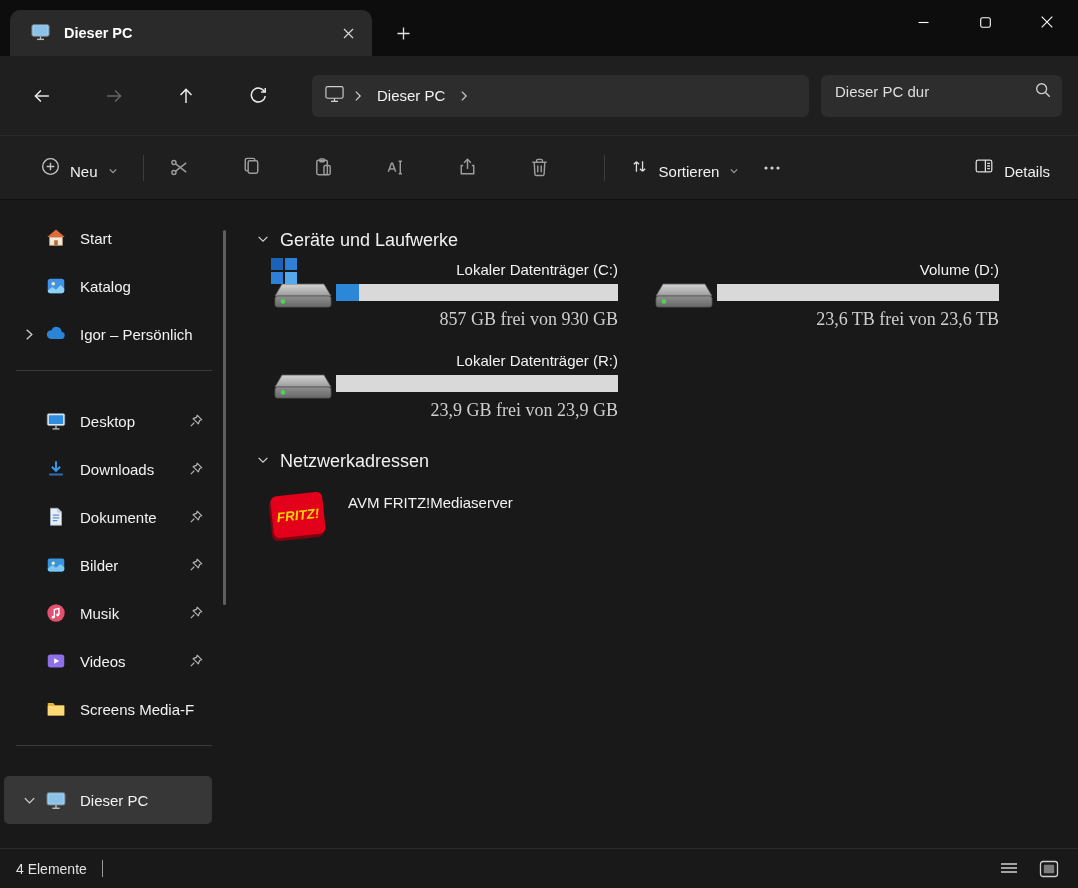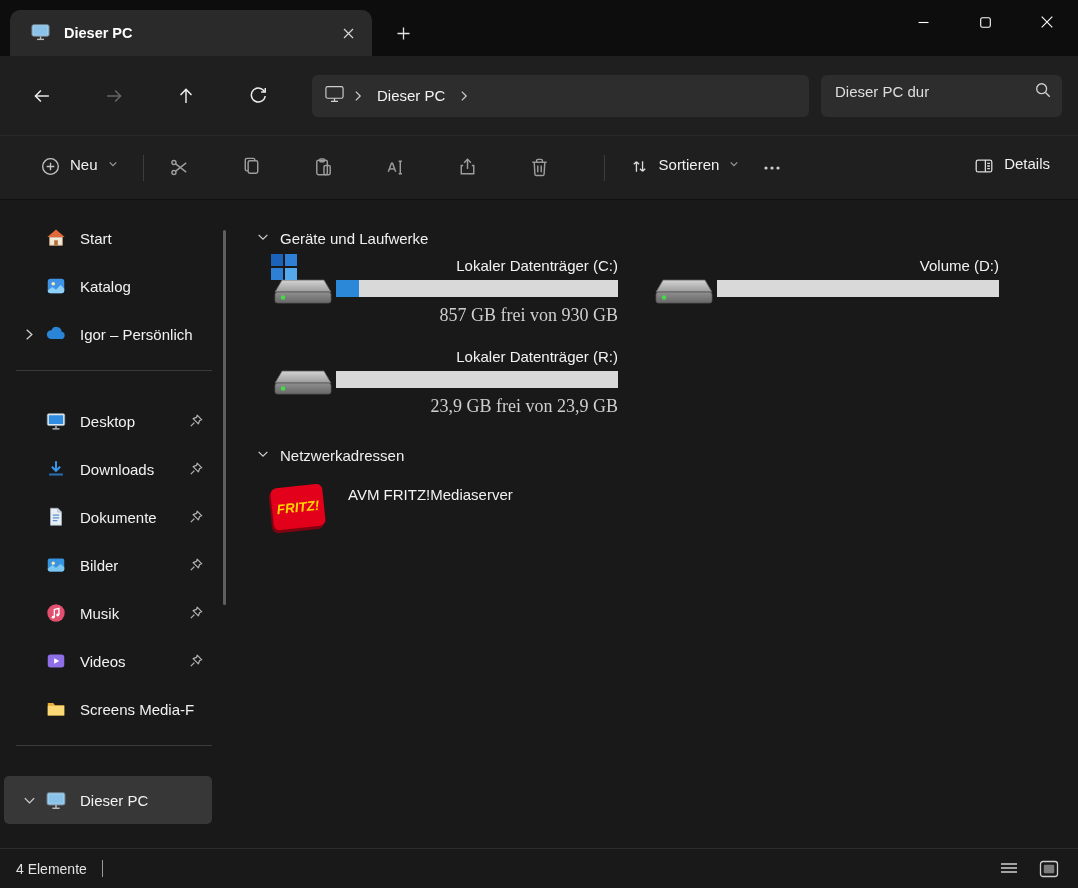--- a/index.html
+++ b/index.html
@@ -27,21 +27,21 @@
   .crumb { font-size:15px; color:#f2f2f2; margin:0 6px; }
   .crumb-chev { display:flex; align-items:center; margin:0 6px; }
   .searchbox { flex:0 0 208px; height:42px; background:#2d2d2d; border-radius:6px; display:flex;
                align-items:center; padding:0 10px 8px 14px; }
   .searchbox input { flex:1; min-width:0; background:transparent; border:none; outline:none;
                      color:#dedede; font-size:15px; font-family:inherit; }
 
   
   .commandbar { flex:0 0 64px; display:flex; align-items:center; padding:0 18px 0 30px; background:#1f1f1f;
                 border-bottom:1px solid #111; }
-  .cmd-btn { display:flex; align-items:flex-start; gap:9px; padding:8px 10px; border-radius:6px;
+  .cmd-btn { display:flex; align-items:flex-end; gap:9px; padding:8px 10px; border-radius:6px;
              font-size:15px; color:#f0f0f0; white-space:nowrap; }
   .cmd-icon-btn { width:44px; height:40px; border-radius:6px; display:flex; align-items:center;
                   justify-content:center; margin-right:28px; }
   .cmd-icon-btn:last-of-type { margin-right:0; }
   .cmd-divider { width:1px; height:26px; background:#3d3d3d; margin:0 14px 0 14px; flex:0 0 1px; }
   .cmd-spacer { flex:1; }
 
   
   .body { flex:1; min-height:0; display:flex; background:#191919; }
 
@@ -50,21 +50,21 @@
                align-items:center; padding-left:10px; font-size:15px; color:#f2f2f2; position:relative; }
   .chev-slot { width:30px; flex:0 0 30px; display:flex; align-items:center; justify-content:center; }
   .side-icon { width:24px; height:24px; flex:0 0 24px; margin-right:12px; display:flex; align-items:center; justify-content:center; }
   .side-label { flex:1; white-space:nowrap; overflow:hidden; }
   .pin { position:absolute; right:8px; top:12px; }
   .side-sep { height:1px; background:#3a3a3a; margin:16px 28px 30px 16px; }
   .side-item.this-pc { height:48px; background:#373737; margin-bottom:0; }
   .sidebar-scrollbar { position:absolute; right:14px; top:30px; width:3px; height:375px; background:#5f5f5f; border-radius:2px; }
 
   .content { flex:1; padding:30px 20px 0 16px; min-width:0; }
-  .section-header { display:flex; align-items:center; gap:10px; font-size:15px; color:#f0f0f0; }
+  .section-header { display:flex; align-items:center; gap:10px; font-size:18px; color:#f0f0f0; }
   .drives { margin:10px 0 0 16px; display:grid; grid-template-columns:381px 381px; row-gap:22px; }
   .drive { display:flex; }
   .drive-iconwrap { flex:0 0 64px; width:64px; height:56px; position:relative; }
   .drive-svg { position:absolute; left:0; top:9px; }
   .winlogo { position:absolute; left:-2px; top:-4px; }
   .drive-info { width:282px;text-align:right; }
   .drive-name { font-size:15px; color:#f2f2f2; margin-bottom:6px; white-space:nowrap; }
   .drive-bar { width:282px; height:17px; background:#d9d9d9; }
   .drive-bar-fill { height:100%; background:#2b87d8; }
   .drive-free { font-size:18px; color:#cfcfcf; margin-top:8px;font-family:Liberation Serif, serif; }
@@ -520,20 +520,21 @@
                 <path d="M10 14 L52 14 L59 26 L3 26 Z" fill="url(#driveTop)" stroke="#5c5c5c" stroke-width="0.8"></path>
                 <rect x="3" y="26" width="56" height="11" rx="2.5" fill="url(#driveFront)" stroke="#565656" stroke-width="0.8"></rect>
                 <circle cx="11" cy="31.5" r="2.3" fill="#45d94c"></circle>
               </svg>
           </div>
           <div class="drive-info">
             <div class="drive-name">Volume (D:)</div>
             <div class="drive-bar">
                 <div class="drive-bar-fill" style="width: 0%;"></div>
               </div>
+            <div class="drive-free">23,6 TB frei von 23,6 TB</div>
           </div>
         </div>
 
         <div class="drive">
           <div class="drive-iconwrap">
             <svg class="drive-svg" width="62" height="44" viewBox="0 0 62 44">
                 <path d="M10 14 L52 14 L59 26 L3 26 Z" fill="url(#driveTop)" stroke="#5c5c5c" stroke-width="0.8"></path>
                 <rect x="3" y="26" width="56" height="11" rx="2.5" fill="url(#driveFront)" stroke="#565656" stroke-width="0.8"></rect>
                 <circle cx="11" cy="31.5" r="2.3" fill="#45d94c"></circle>
               </svg>

